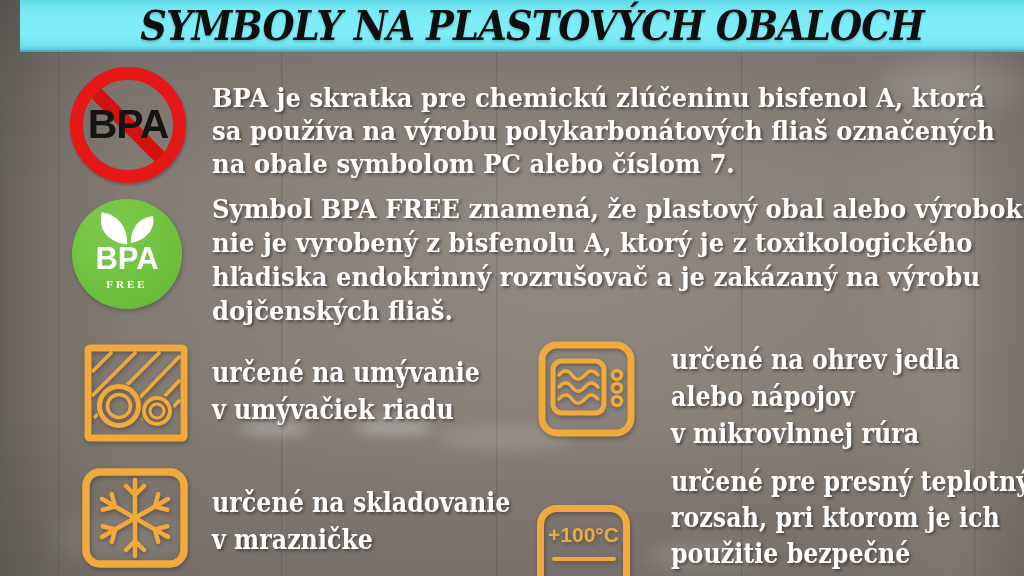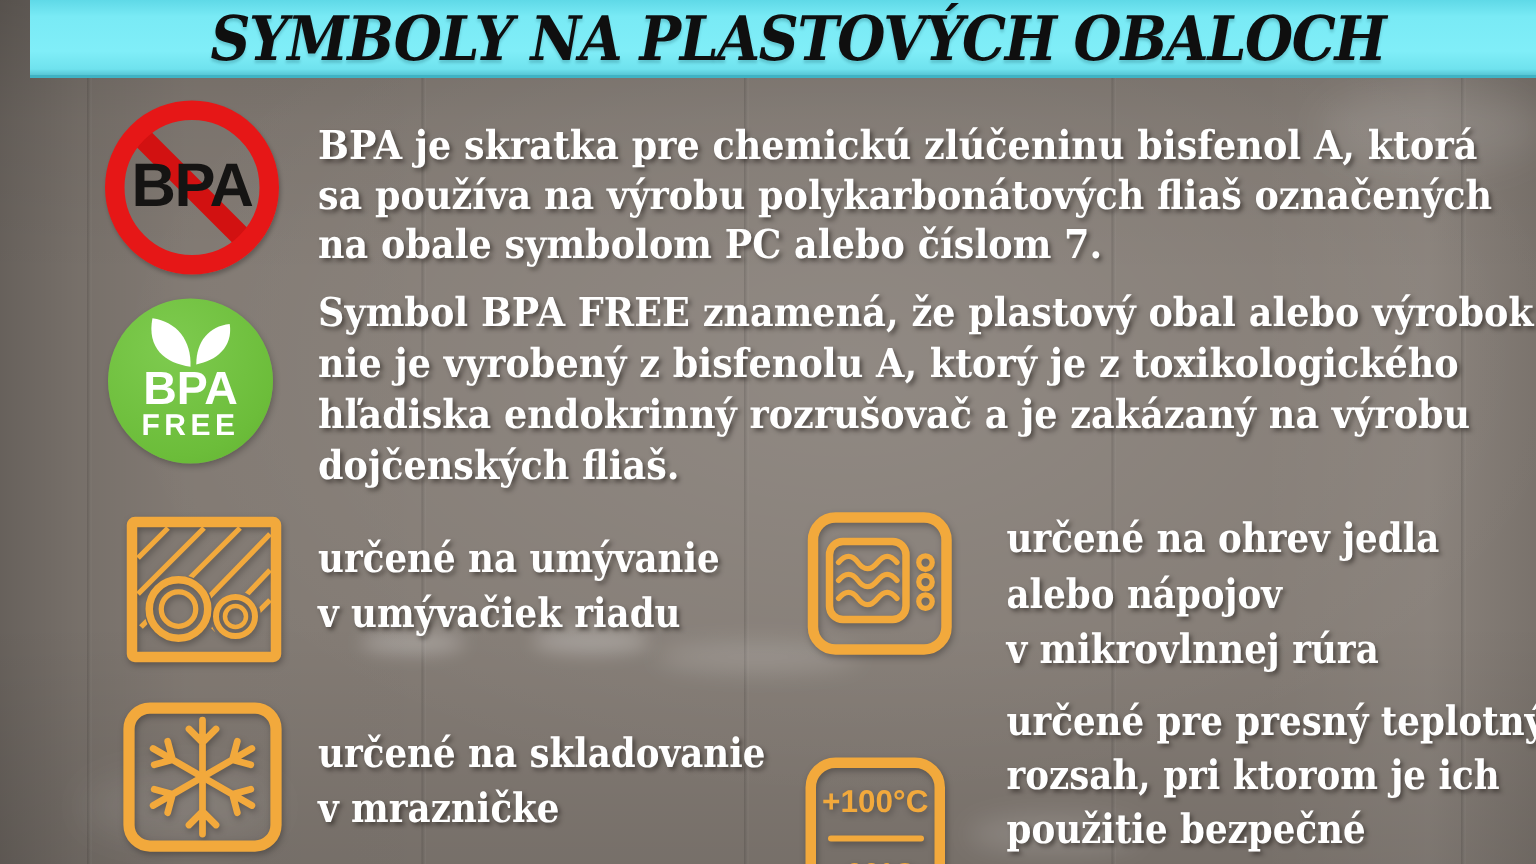--- a/index.html
+++ b/index.html
@@ -60,21 +60,21 @@
     background:radial-gradient(circle at 38% 30%, #7ecb4f 0%, #6cbd3a 70%, #62b231 100%);
     box-shadow:1px 2px 4px rgba(0,0,0,0.25);
     display:flex;flex-direction:column;align-items:center;
   }
   .bpafree svg{margin-top:7px;}
   .bpafree .big{
     font-family:"Liberation Sans", sans-serif;font-weight:bold;font-size:31px;
     color:#fff;line-height:30px;margin-top:-2px;letter-spacing:0px;
   }
   .bpafree .small{
-    font-family:Liberation Sans, sans-serif;font-weight:bold;font-size:20px;
+    font-family:Liberation Serif, serif;font-weight:bold;font-size:11px;
     color:#fff;line-height:18px;letter-spacing:3px;margin-top:1px;
   }
   
   .pict{position:absolute;filter:drop-shadow(1px 2px 2px rgba(0,0,0,0.28));}
   
   .tempbox{
     position:absolute;left:537px;top:469px;width:93px;height:108px;
     border:7px solid #f2a93c;border-radius:20px;box-sizing:border-box;
     display:grid;grid-template-rows:1fr auto 1fr;align-items:center;justify-items:center;
     filter:drop-shadow(1px 2px 2px rgba(0,0,0,0.28));

